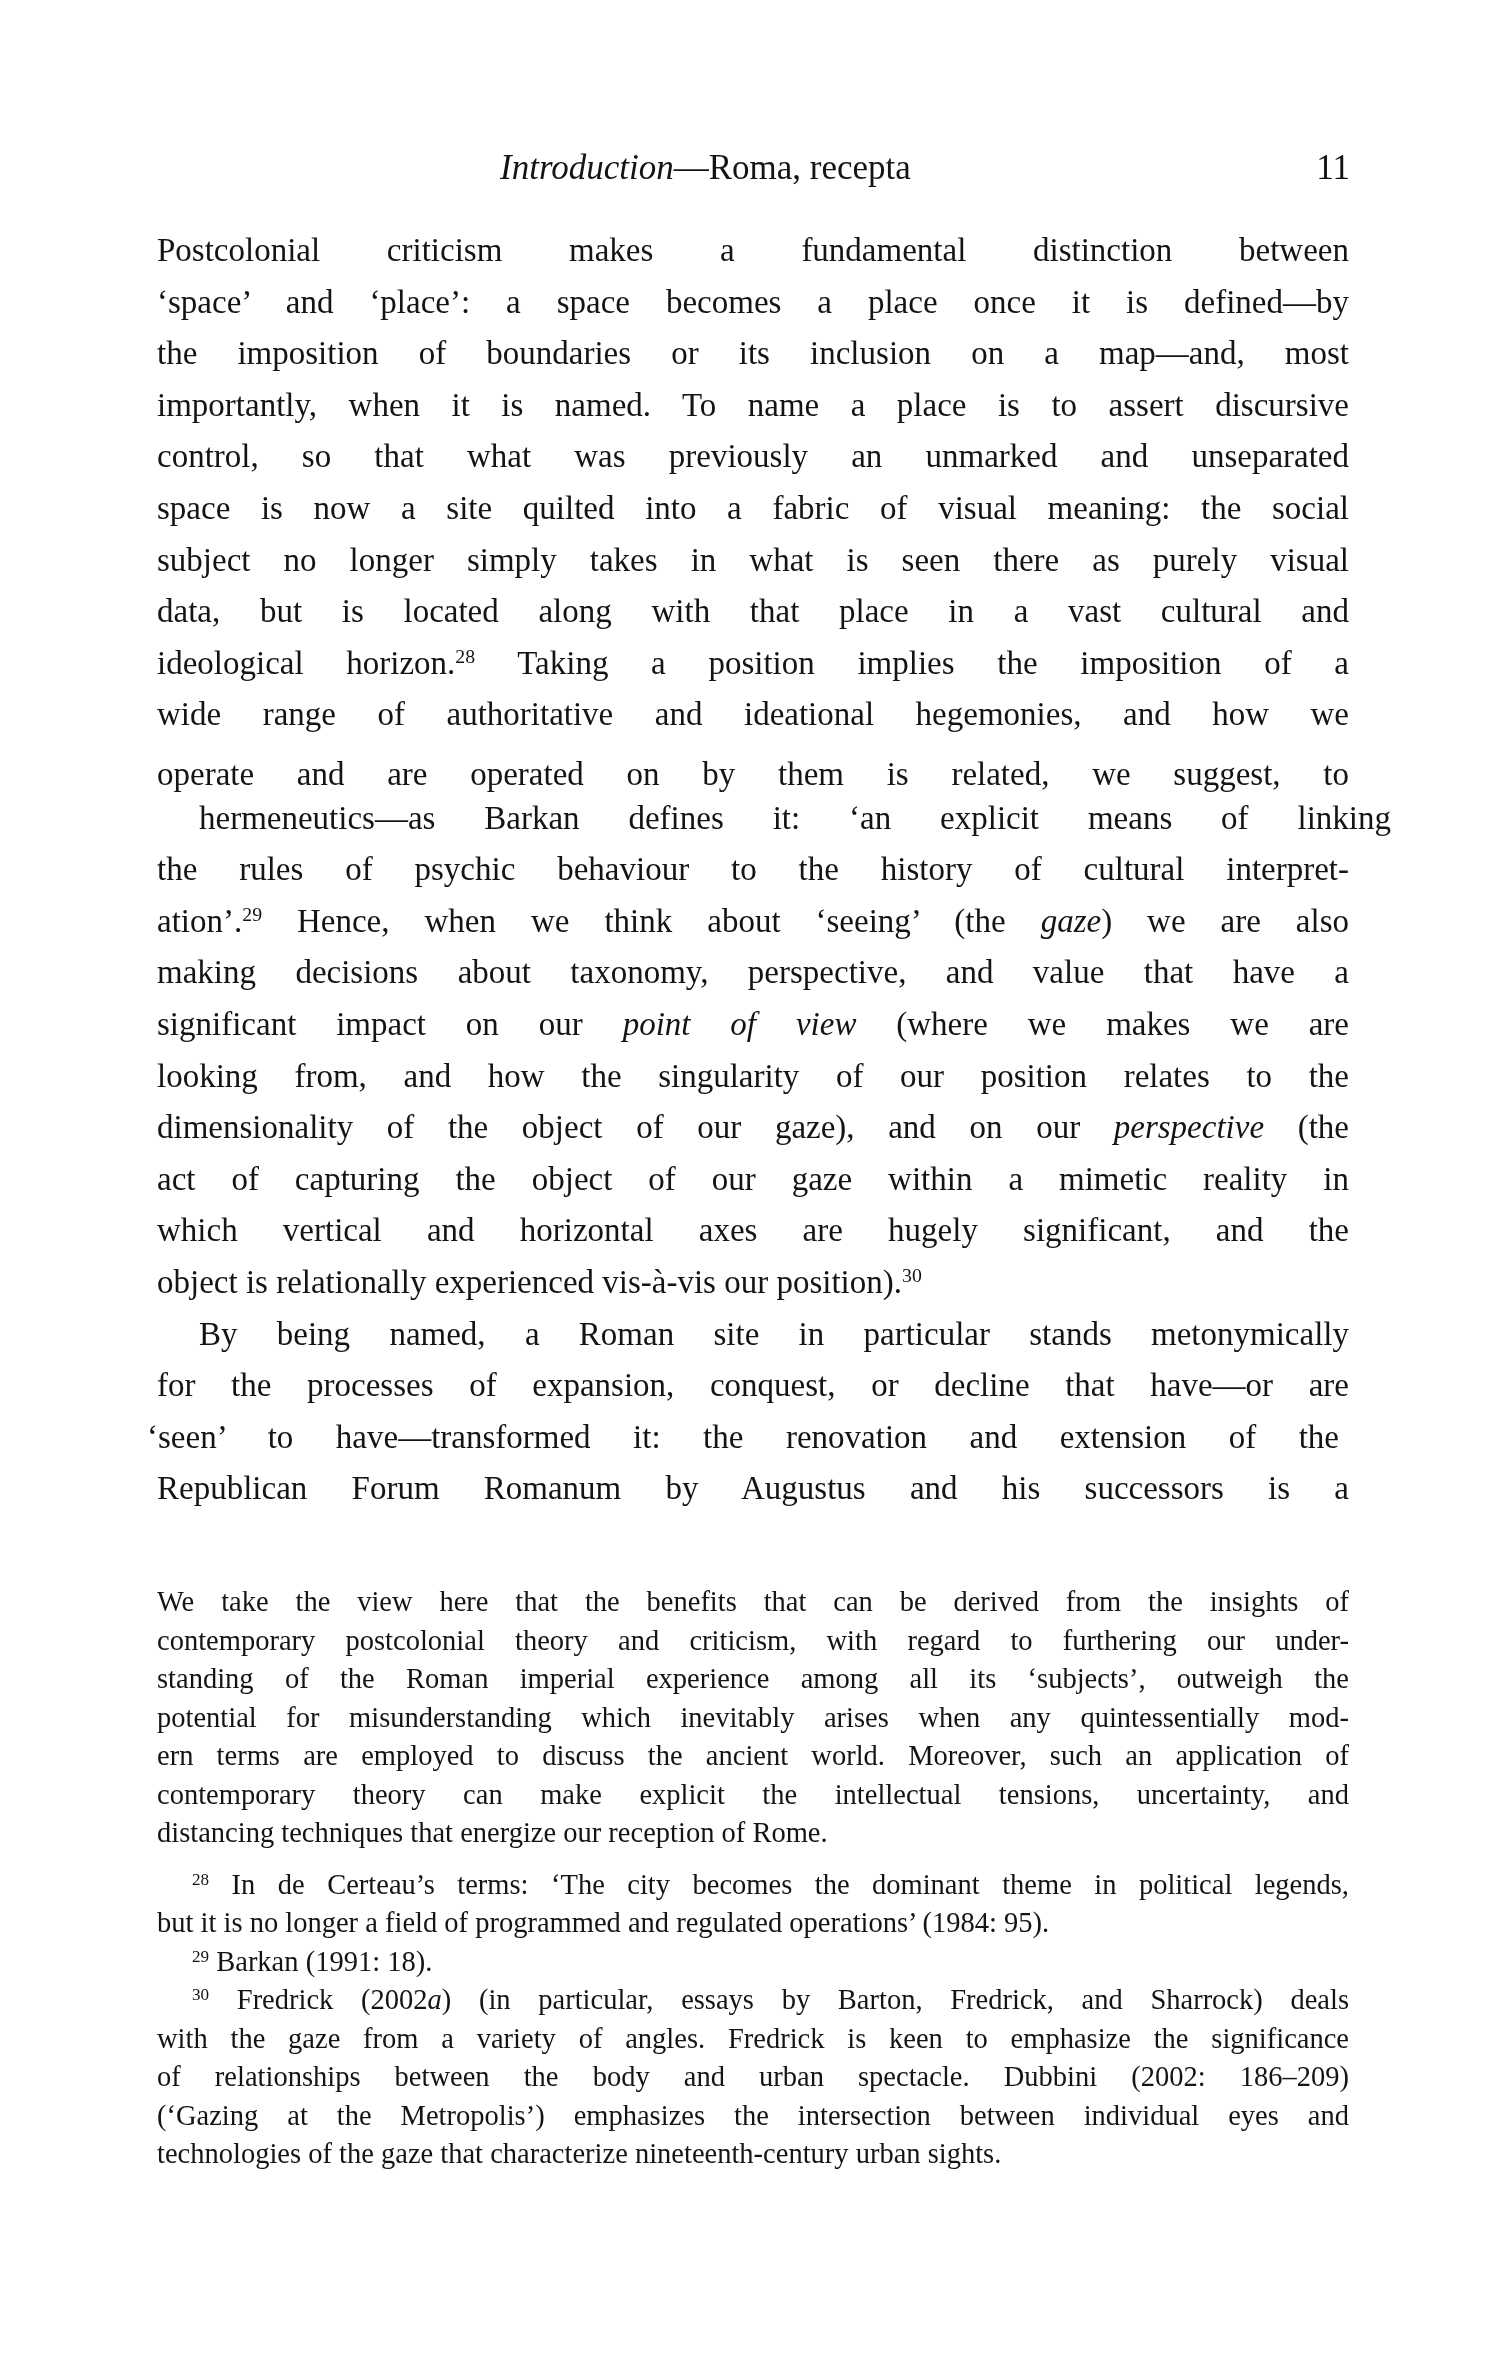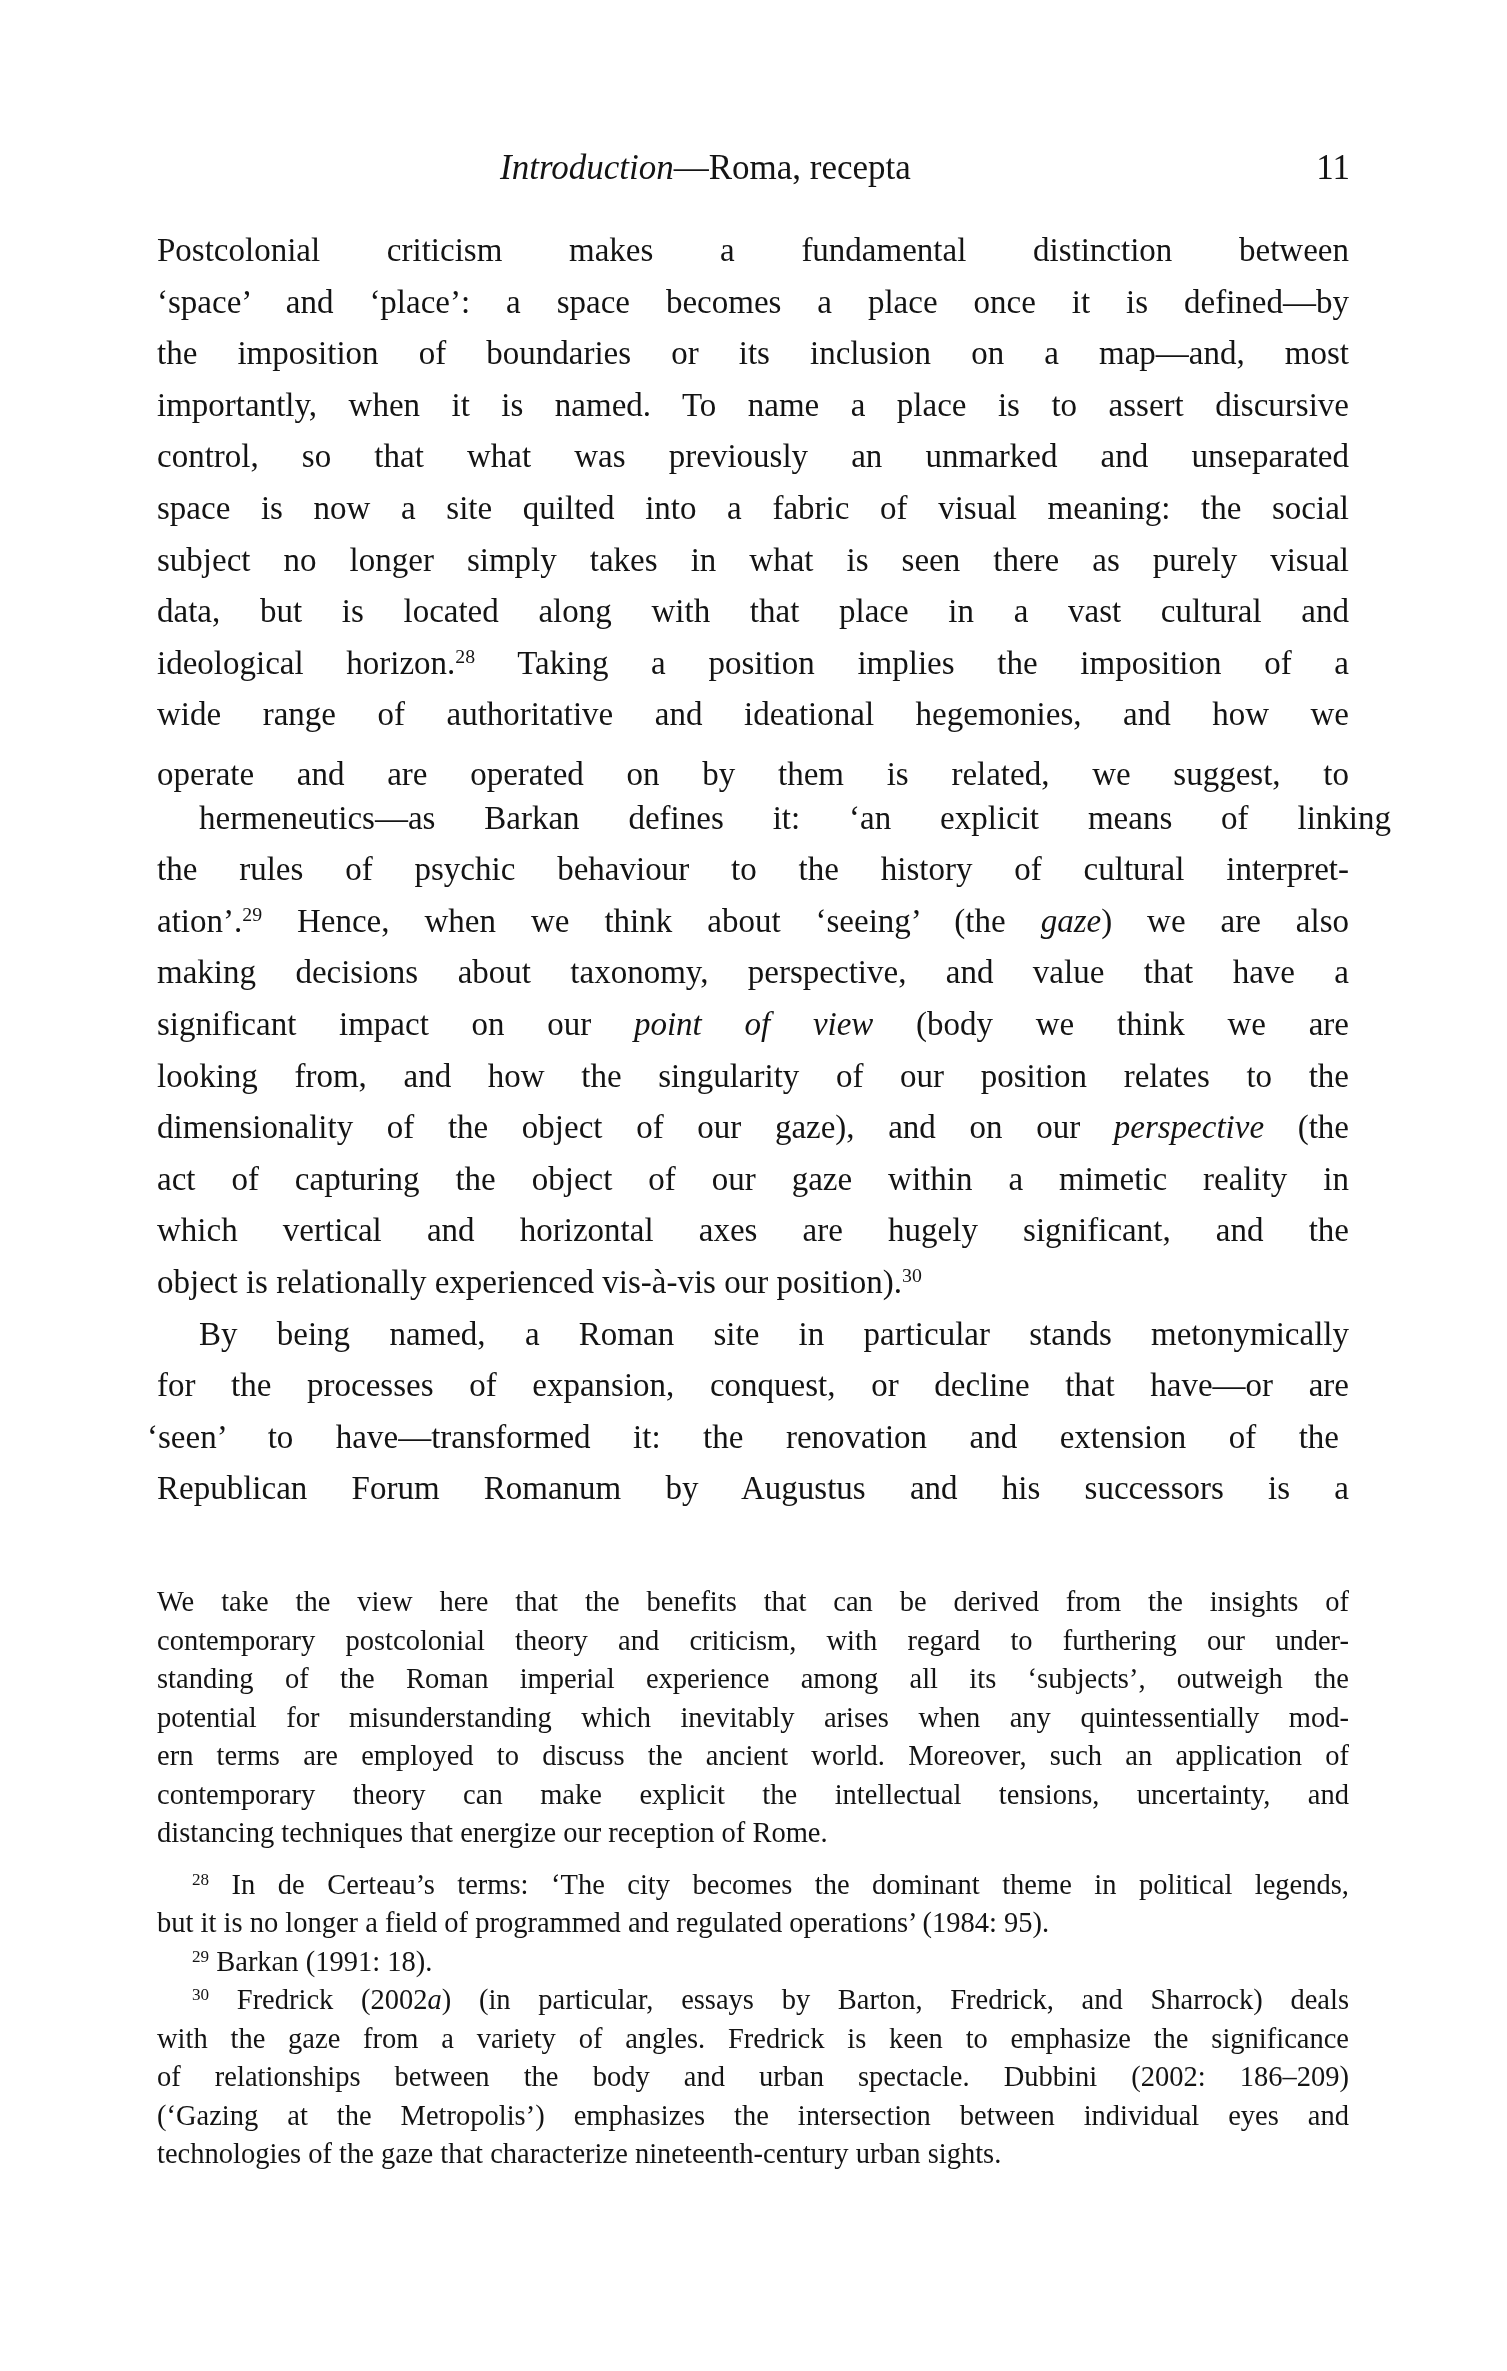--- a/index.html
+++ b/index.html
@@ -38,21 +38,21 @@
       <div class="line body-line" style="top: 486px; left: 157px; width: 1192px;"><span class="seg">space is now a site quilted into a fabric of visual meaning: the social</span></div>
       <div class="line body-line" style="top: 538px; left: 157px; width: 1192px;"><span class="seg">subject no longer simply takes in what is seen there as purely visual</span></div>
       <div class="line body-line" style="top: 589px; left: 157px; width: 1192px;"><span class="seg">data, but is located along with that place in a vast cultural and</span></div>
       <div class="line body-line" style="top: 641px; left: 157px; width: 1192px;"><span class="seg">ideological horizon.</span><sup class="fnref">28</sup><span class="seg"> Taking a position implies the imposition of a</span></div>
       <div class="line body-line" style="top: 692px; left: 157px; width: 1192px;"><span class="seg">wide range of authoritative and ideational hegemonies, and how we</span></div>
       <div class="line body-line" style="top: 744px; left: 157px; width: 1192px; margin-top: 8px;"><span class="seg">operate and are operated on by them is related, we suggest, to</span></div>
       <div class="line body-line" style="top: 796px; left: 157px; width: 1192px; margin-left: 42px;"><span class="seg">hermeneutics—as Barkan defines it: ‘an explicit means of linking</span></div>
       <div class="line body-line" style="top: 847px; left: 157px; width: 1192px;"><span class="seg">the rules of psychic behaviour to the history of cultural interpret-</span></div>
       <div class="line body-line" style="top: 899px; left: 157px; width: 1192px;"><span class="seg">ation’.</span><sup class="fnref">29</sup><span class="seg"> Hence, when we think about ‘seeing’ (the </span><span class="seg it">gaze</span><span class="seg">) we are also</span></div>
       <div class="line body-line" style="top: 950px; left: 157px; width: 1192px;"><span class="seg">making decisions about taxonomy, perspective, and value that have a</span></div>
-      <div class="line body-line" style="top: 1002px; left: 157px; width: 1192px;"><span class="seg">significant impact on our </span><span class="seg it">point of view</span><span class="seg"> (body we think we are</span></div>
+      <div class="line body-line" style="top: 1002px; left: 157px; width: 1192px;"><span class="seg">significant impact on our </span><span class="seg it">point of view</span><span class="seg"> (where we makes we are</span></div>
       <div class="line body-line" style="top: 1054px; left: 157px; width: 1192px;"><span class="seg">looking from, and how the singularity of our position relates to the</span></div>
       <div class="line body-line" style="top: 1105px; left: 157px; width: 1192px;"><span class="seg">dimensionality of the object of our gaze), and on our </span><span class="seg it">perspective</span><span class="seg"> (the</span></div>
       <div class="line body-line" style="top: 1157px; left: 157px; width: 1192px;"><span class="seg">act of capturing the object of our gaze within a mimetic reality in</span></div>
       <div class="line body-line" style="top: 1208px; left: 157px; width: 1192px;"><span class="seg">which vertical and horizontal axes are hugely significant, and the</span></div>
       <div class="line body-line last" style="top: 1260px; left: 157px; width: 1192px;"><span class="seg">object is relationally experienced vis-à-vis our position).</span><sup class="fnref">30</sup></div>
       <div class="line body-line" style="top: 1312px; left: 199px; width: 1150px;"><span class="seg">By being named, a Roman site in particular stands metonymically</span></div>
       <div class="line body-line" style="top: 1363px; left: 157px; width: 1192px;"><span class="seg">for the processes of expansion, conquest, or decline that have—or are</span></div>
       <div class="line body-line" style="top: 1415px; left: 147px; width: 1192px;"><span class="seg">‘seen’ to have—transformed it: the renovation and extension of the</span></div>
       <div class="line body-line" style="top: 1466px; left: 157px; width: 1192px;"><span class="seg">Republican Forum Romanum by Augustus and his successors is a</span></div>
     </div>

